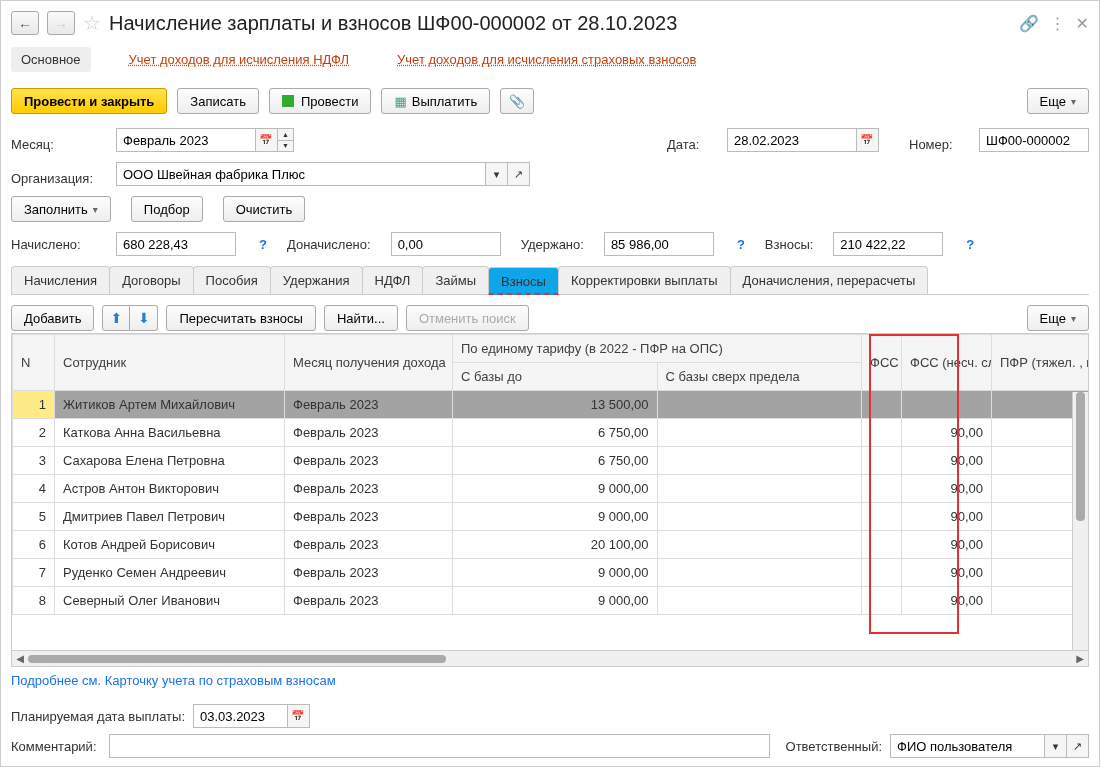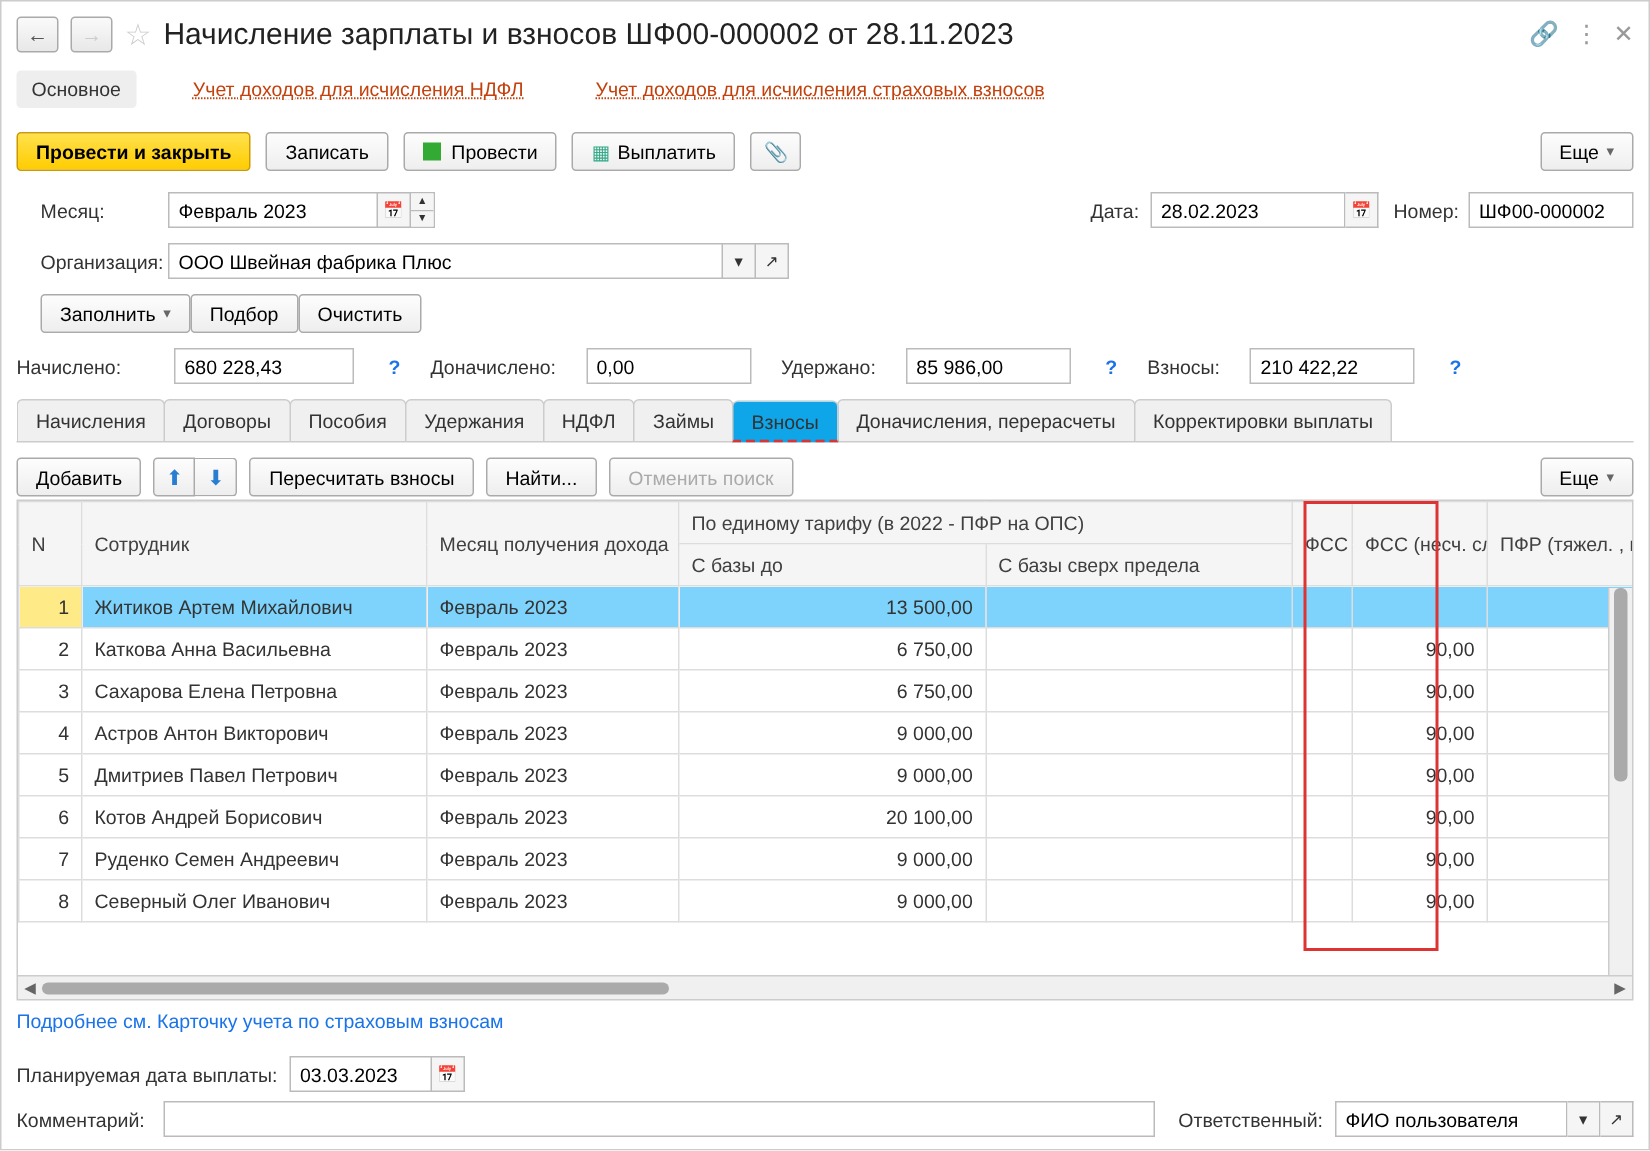--- a/index.html
+++ b/index.html
@@ -12,21 +12,21 @@
 .title-icons { display: flex; gap: 10px; color: #999; font-size: 16px; }
 .nav-tabs { display: flex; gap: 28px; margin-bottom: 16px; align-items: center; }
 .nav-tab { padding: 5px 10px; cursor: pointer; font-size: 13px; }
 .nav-tab.active { background: #eee; border-radius: 3px; color: #333; }
 .nav-tab.link { color: #c2410c; text-decoration: underline dotted; }
 .cmd-bar { display: flex; gap: 10px; margin-bottom: 14px; align-items: center; }
 .btn { padding: 5px 12px; border: 1px solid #aaa; background: linear-gradient(#fdfdfd,#eee); border-radius: 3px; cursor: pointer; font-size: 13px; display: flex; align-items: center; gap: 5px; height: 26px; }
 .btn.yellow { background: linear-gradient(#ffe14d,#ffcc00); border-color: #cc9900; font-weight: bold; }
 .btn.icon-only { padding: 4px 8px; }
 .spacer { flex: 1; }
-.field-row { display: flex; align-items: center; gap: 0; margin-bottom: 10px; margin-left: 16px; }
+.field-row { display: flex; align-items: flex-end; gap: 20px; margin-bottom: 10px; }
 .field-label { min-width: 85px; color: #333; }
 .text-input { border: 1px solid #bbb; padding: 3px 6px; height: 24px; font-size: 13px; background: #fff; }
 .month-input { width: 140px; }
 .date-input { width: 130px; }
 .num-input { }
 .input-group { display: flex; }
 .input-group .text-input { border-radius: 0; }
 .input-addon { width: 22px; height: 24px; border: 1px solid #bbb; border-left: 0; display: flex; align-items: center; justify-content: center; background: #f5f5f5; font-size: 11px; cursor: pointer; }
 .spinner { width: 16px; height: 24px; display: flex; flex-direction: column; border: 1px solid #bbb; border-left: 0; }
 .spinner div { flex: 1; display: flex; align-items: center; justify-content: center; font-size: 7px; cursor: pointer; background: #f5f5f5; }
@@ -42,21 +42,21 @@
 .arrow-btns { display: flex; }
 .arrow-btn { width: 28px; height: 26px; border: 1px solid #aaa; background: linear-gradient(#fdfdfd,#eee); display: flex; align-items: center; justify-content: center; font-size: 14px; cursor: pointer; }
 .arrow-btn:first-child { border-radius: 3px 0 0 3px; color: #2a7ed2; }
 .arrow-btn:last-child { border-radius: 0 3px 3px 0; border-left: 0; color: #2a7ed2; }
 .grid-wrap { border: 1px solid #ccc; flex: 1; min-height: 0; display: flex; flex-direction: column; position: relative; }
 .grid-scroll { flex: 1; overflow: hidden; position: relative; }
 table { border-collapse: collapse; width: 1100px; table-layout: fixed; }
 th, td { border: 1px solid #ddd; padding: 5px 8px; text-align: left; font-size: 13px; height: 28px; overflow: hidden; white-space: nowrap; }
 th { background: #f5f5f5; font-weight: normal; color: #404040; }
 td.num, th.num { text-align: right; }
-tr.selected td { background: #7dd3fc; }
+tr.selected td { background: #a3a3a3; }
 tr.selected td:first-child { background: #ffea88; }
 .col-n { width: 42px; }
 .col-emp { width: 230px; }
 .col-month { width: 168px; }
 .col-tarif1 { width: 145px; }
 .col-tarif2 { width: 145px; }
 .col-fss { width: 40px; }
 .col-fssn { width: 90px; }
 .col-pfr { width: 120px; }
 .highlight-box { position: absolute; border: 2px solid #d33; pointer-events: none; }
@@ -74,21 +74,21 @@
 .drop-caret::after { content: " ▾"; font-size: 10px; color: #666; }
 </style>
 </head>
 <body>
 
 <div class="window">
   <div class="titlebar">
     <div class="nav-btn">←</div>
     <div class="nav-btn" style="color:#ccc">→</div>
     <span class="star-icon">☆</span>
-    <div class="title">Начисление зарплаты и взносов ШФ00-000002 от 28.11.2023</div>
+    <div class="title">Начисление зарплаты и взносов ШФ00-000002 от 28.10.2023</div>
     <div class="title-icons">
       <span>🔗</span>
       <span>⋮</span>
       <span>✕</span>
     </div>
   </div>
 
   <div class="nav-tabs">
     <span class="nav-tab active">Основное</span>
     <span class="nav-tab link">Учет доходов для исчисления НДФЛ</span>
@@ -163,22 +163,22 @@
   </div>
 
   <div class="tabs" id="tabs-container">
       <span class="tab">Начисления</span>
       <span class="tab">Договоры</span>
       <span class="tab">Пособия</span>
       <span class="tab">Удержания</span>
       <span class="tab">НДФЛ</span>
       <span class="tab">Займы</span>
       <span class="tab active">Взносы</span>
+      <span class="tab">Корректировки выплаты</span>
       <span class="tab">Доначисления, перерасчеты</span>
-      <span class="tab">Корректировки выплаты</span>
     </div>
 
   <div class="sub-toolbar">
     <button class="btn">Добавить</button>
     <div class="arrow-btns">
       <div class="arrow-btn">⬆</div>
       <div class="arrow-btn">⬇</div>
     </div>
     <button class="btn">Пересчитать взносы</button>
     <button class="btn">Найти...</button>

